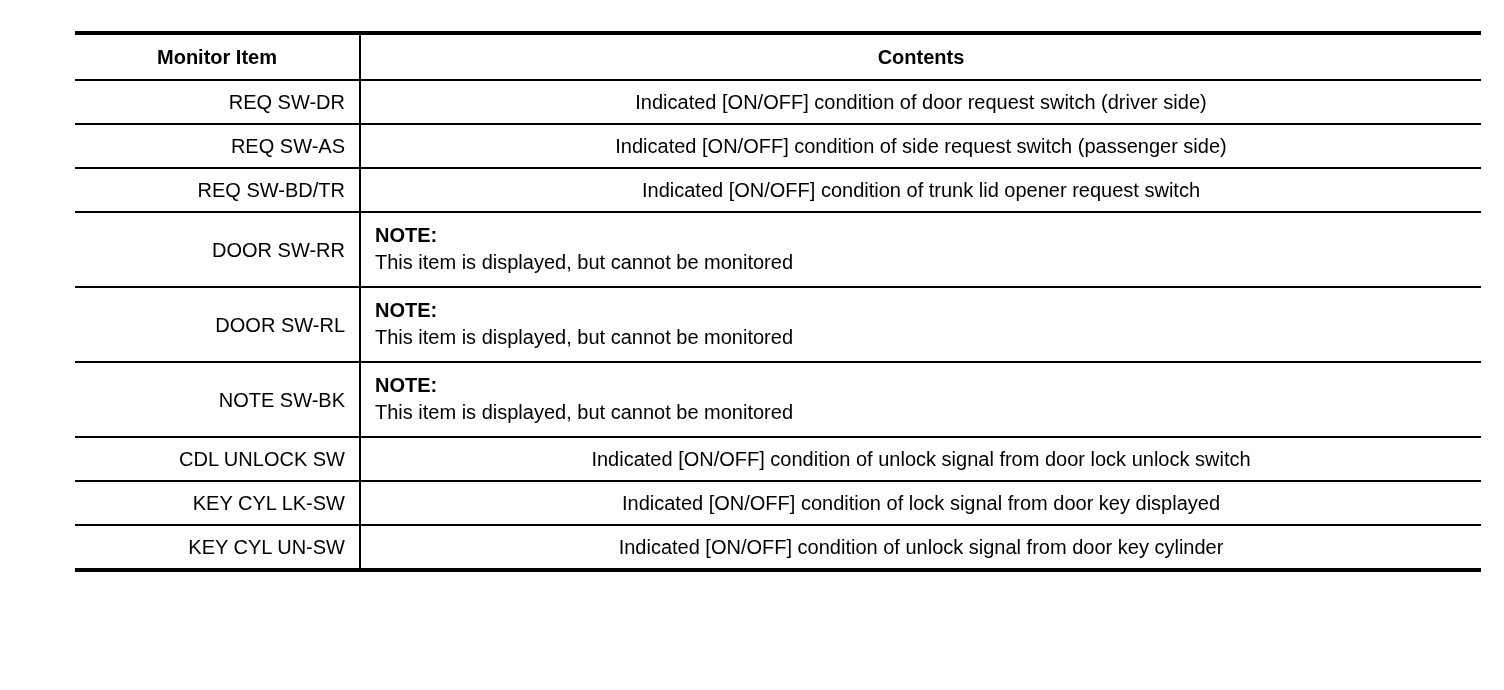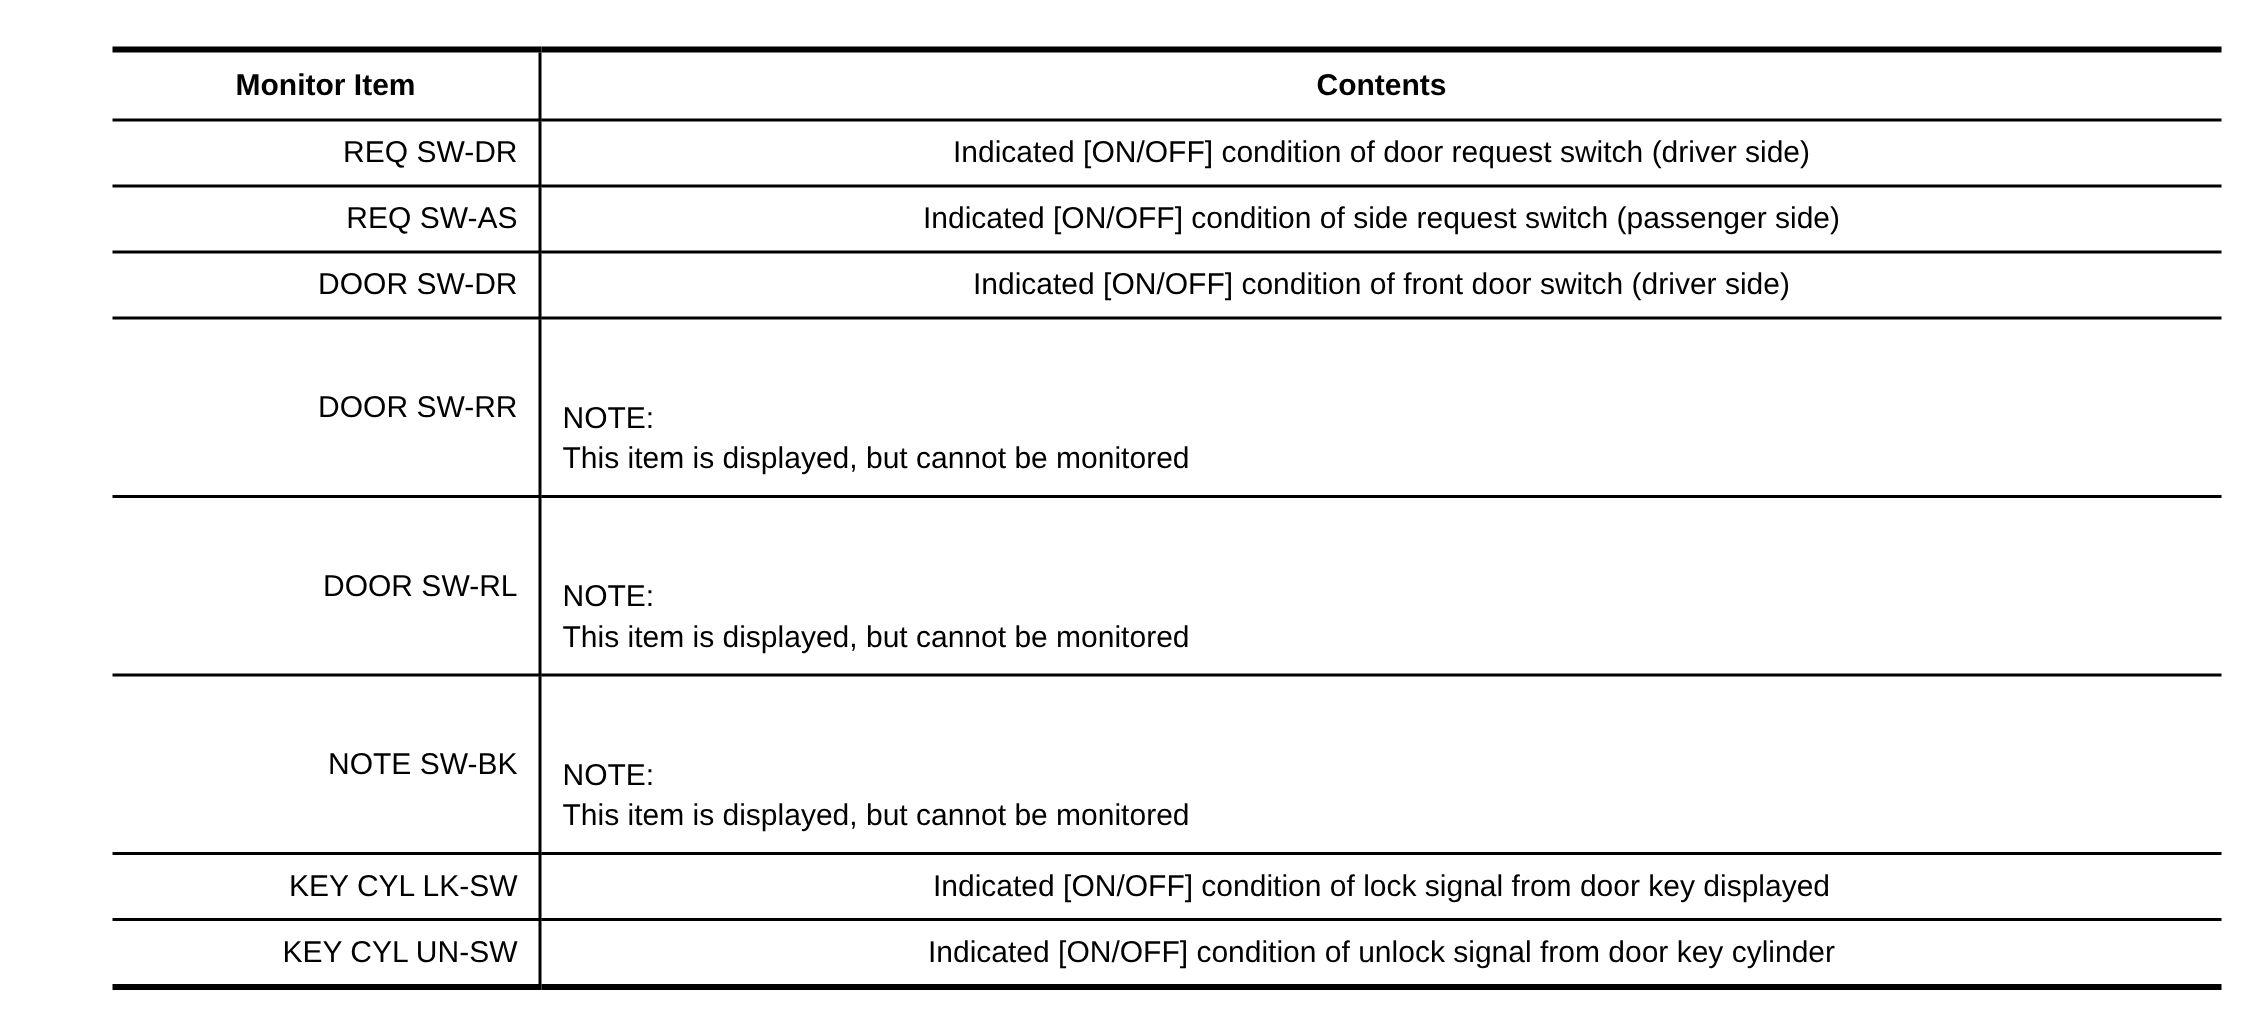--- a/index.html
+++ b/index.html
@@ -91,22 +91,21 @@
   .contents-note {
     display: block;
     text-align: left;
     font-size: 20px;
     line-height: 27px;
     padding: 9px 14px 10px 14px;
   }
 
   .note-title {
     display: block;
-    font-weight: normal;
-    margin-top: 44px;
+    font-weight: bold;
   }
 
   .note-body {
     display: block;
     font-weight: normal;
   }
 </style>
 </head>
 <body>
 
@@ -138,24 +137,24 @@
         <tr>
           <td class="cell-item">
             <span class="item-label">REQ SW-AS</span>
           </td>
           <td class="cell-contents">
             <span class="contents-text">Indicated [ON/OFF] condition of side request switch (passenger side)</span>
           </td>
         </tr>
         <tr>
           <td class="cell-item">
-            <span class="item-label">DOOR SW-DR</span>
-          </td>
-          <td class="cell-contents">
-            <span class="contents-text">Indicated [ON/OFF] condition of front door switch (driver side)</span>
+            <span class="item-label">REQ SW-BD/TR</span>
+          </td>
+          <td class="cell-contents">
+            <span class="contents-text">Indicated [ON/OFF] condition of trunk lid opener request switch</span>
           </td>
         </tr>
         <tr>
           <td class="cell-item">
             <span class="item-label">DOOR SW-RR</span>
           </td>
           <td class="cell-contents">
             <span class="contents-note">
               <span class="note-title">NOTE:</span>
               <span class="note-body">This item is displayed, but cannot be monitored</span>
@@ -179,20 +178,28 @@
           </td>
           <td class="cell-contents">
             <span class="contents-note">
               <span class="note-title">NOTE:</span>
               <span class="note-body">This item is displayed, but cannot be monitored</span>
             </span>
           </td>
         </tr>
         <tr>
           <td class="cell-item">
+            <span class="item-label">CDL UNLOCK SW</span>
+          </td>
+          <td class="cell-contents">
+            <span class="contents-text">Indicated [ON/OFF] condition of unlock signal from door lock unlock switch</span>
+          </td>
+        </tr>
+        <tr>
+          <td class="cell-item">
             <span class="item-label">KEY CYL LK-SW</span>
           </td>
           <td class="cell-contents">
             <span class="contents-text">Indicated [ON/OFF] condition of lock signal from door key displayed</span>
           </td>
         </tr>
         <tr>
           <td class="cell-item">
             <span class="item-label">KEY CYL UN-SW</span>
           </td>

